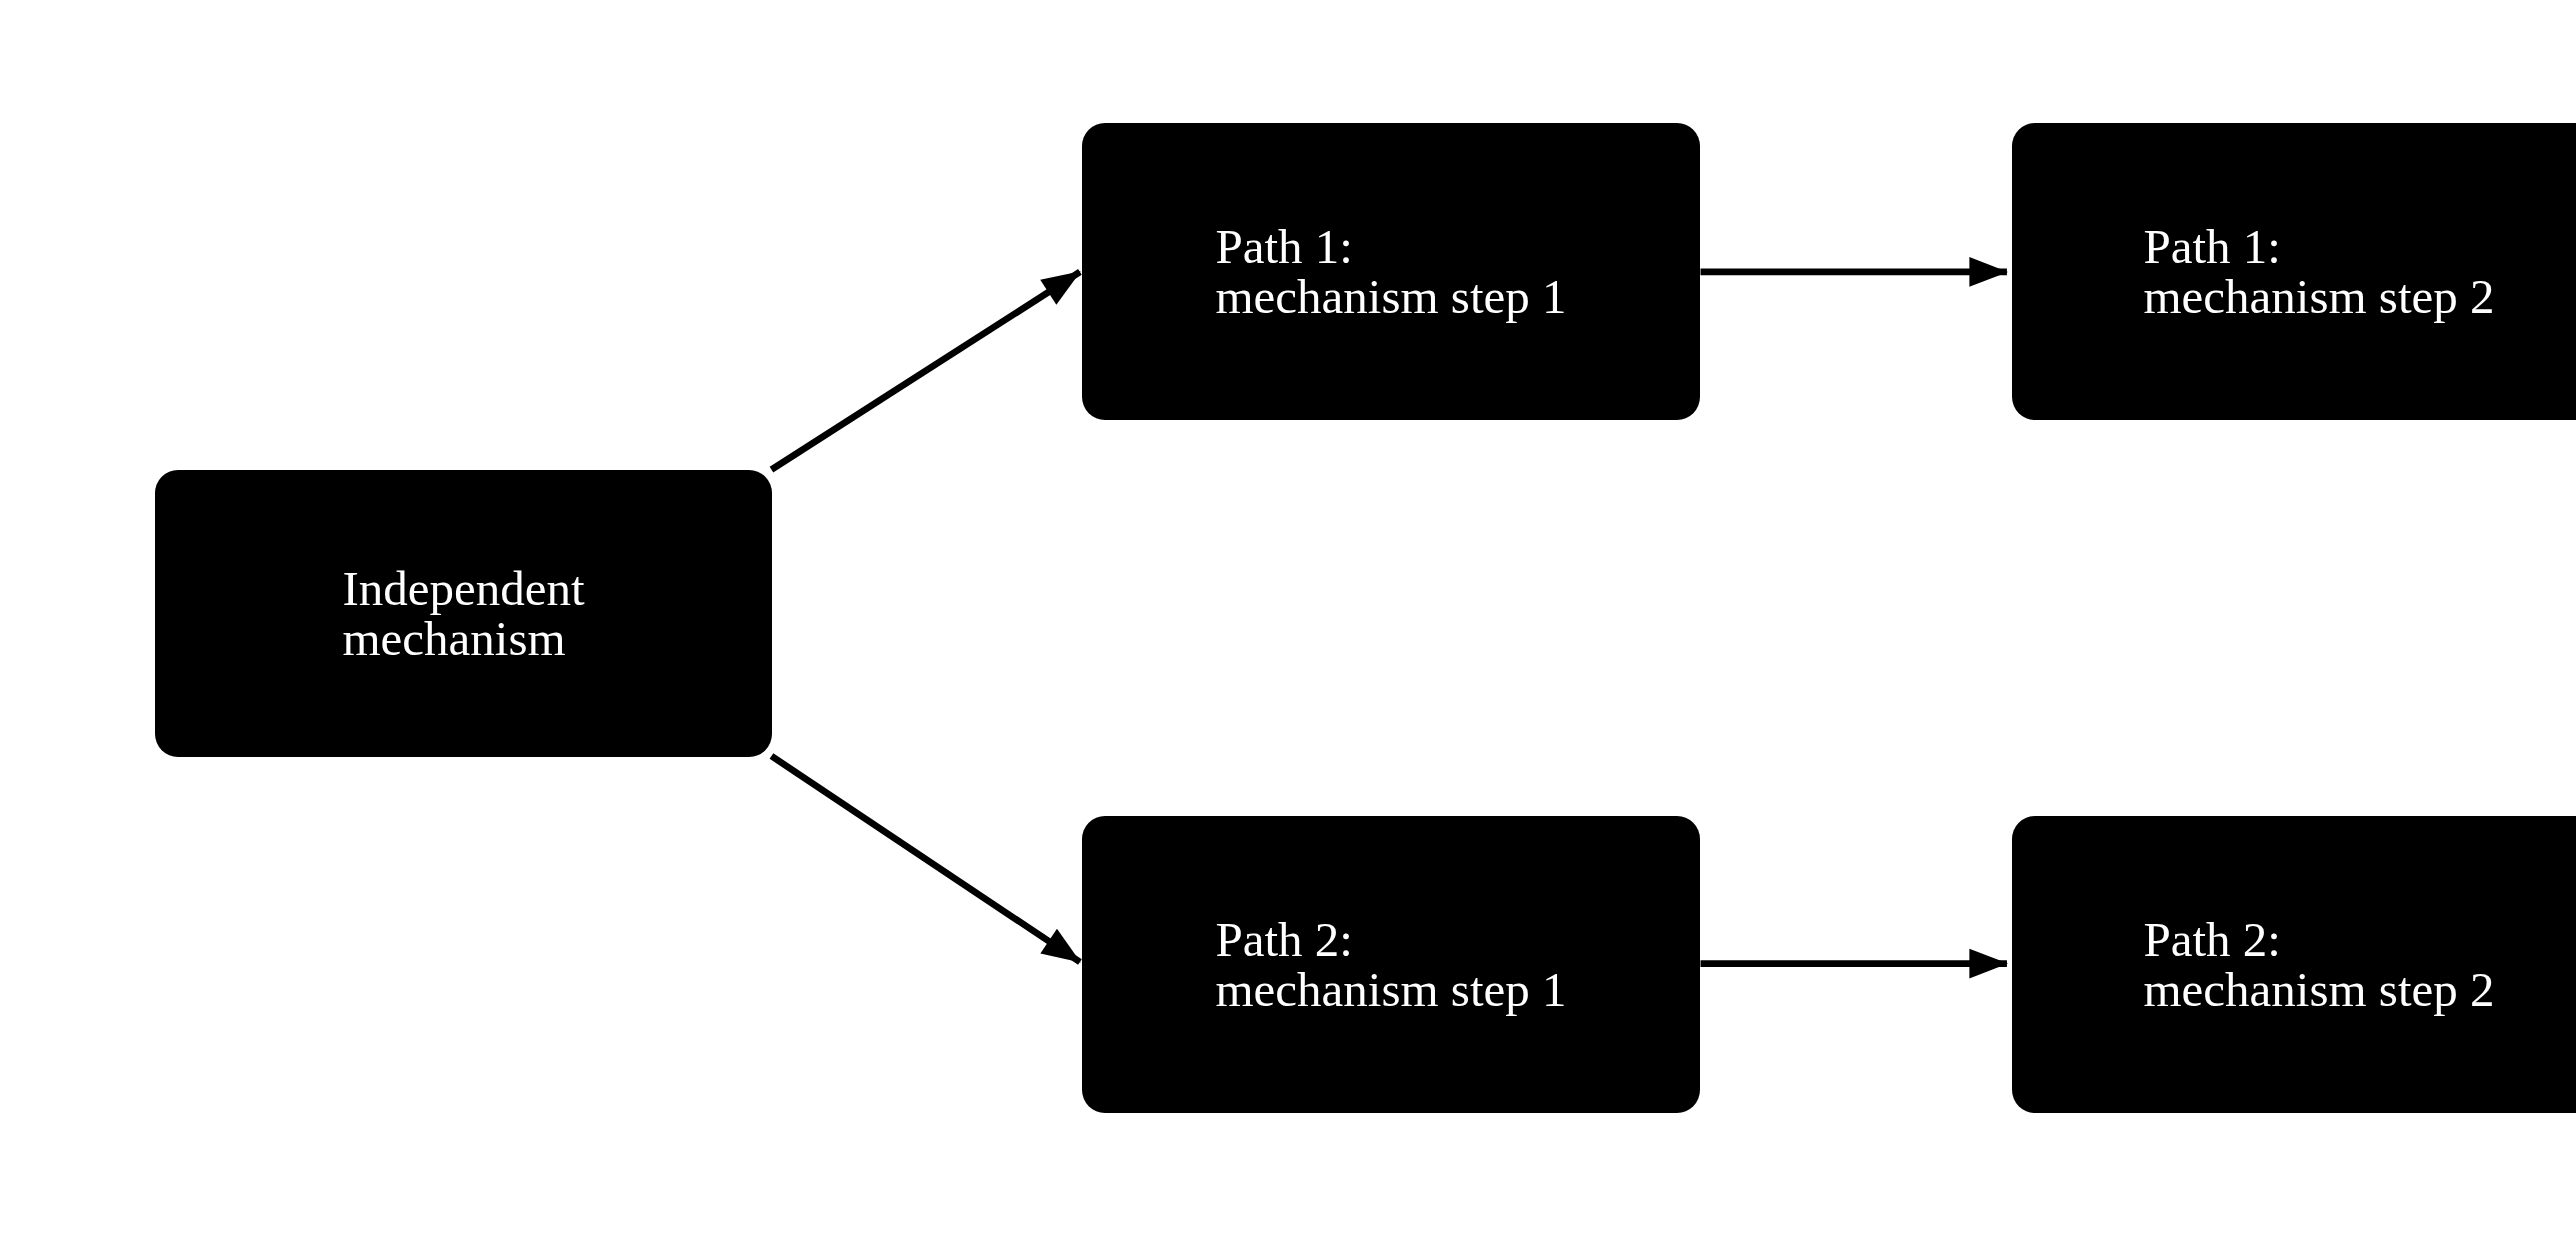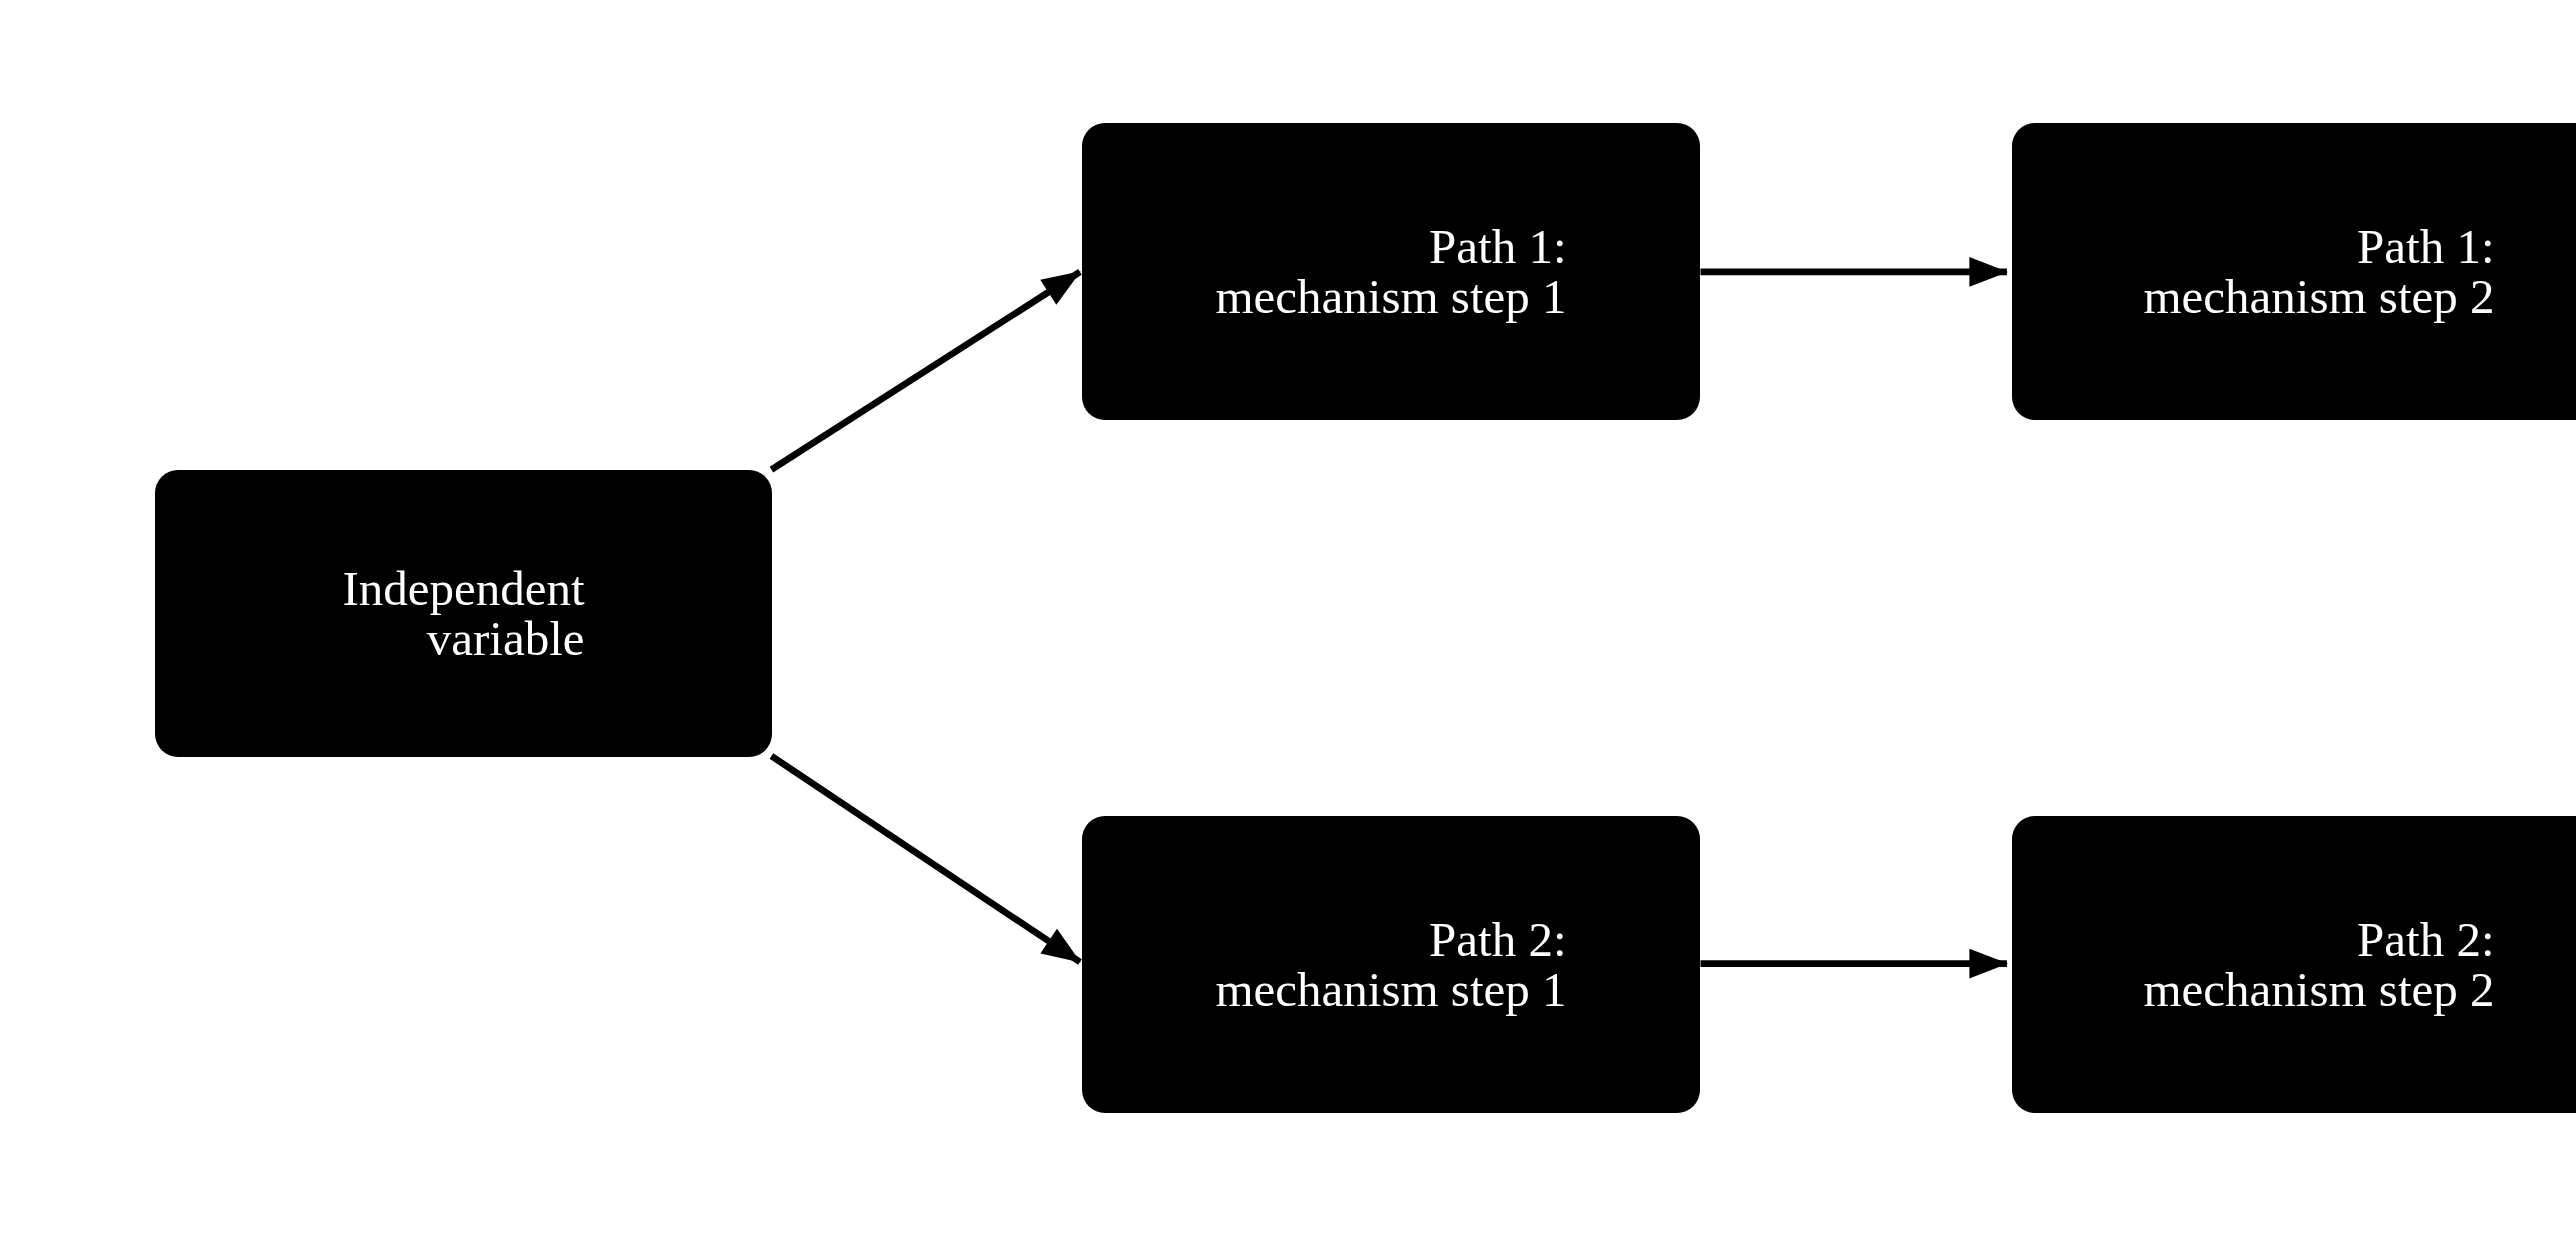--- a/index.html
+++ b/index.html
@@ -40,21 +40,21 @@
     display: flex;
     align-items: center;
     justify-content: center;
     text-align: center;
   }
   .node .label {
     color: var(--node-text, #ffffff);
     font-size: 49px;
     line-height: 50px;
     white-space: pre-line;
-    text-align: right;
+    text-align: left;
   }
   
   .node-independent { left: 155px;  top: 470px;  width: 617px; height: 287px; }
   .node-p1s1        { left: 1082px; top: 123px;  width: 618px; height: 297px; }
   .node-p1s2        { left: 2012px; top: 123px;  width: 614px; height: 297px; }
   .node-p2s1        { left: 1082px; top: 816px; width: 618px; height: 297px; }
   .node-p2s2        { left: 2012px; top: 816px; width: 614px; height: 297px; }
 </style>
 </head>
 <body>
@@ -70,21 +70,21 @@
     <line x1="1497" y1="912" x2="2096" y2="528" marker-end="url(#arrow)"></line>
     <line x1="1497" y1="1468" x2="2096" y2="1868" marker-end="url(#arrow)"></line>
     <line x1="3301" y1="528" x2="3896" y2="528" marker-end="url(#arrow)"></line>
     <line x1="3301" y1="1871" x2="3896" y2="1871" marker-end="url(#arrow)"></line>
     <line x1="5099" y1="528" x2="5701" y2="902" marker-end="url(#arrow)"></line>
     <line x1="5099" y1="1871" x2="5701" y2="1480" marker-end="url(#arrow)"></line>
   </svg>
 
   <div class="node node-independent">
     <span class="label">Independent
-variable</span>
+mechanism</span>
   </div>
 
   <div class="node node-p1s1">
     <span class="label">Path 1:
 mechanism step 1</span>
   </div>
 
   <div class="node node-p1s2">
     <span class="label">Path 1:
 mechanism step 2</span>

